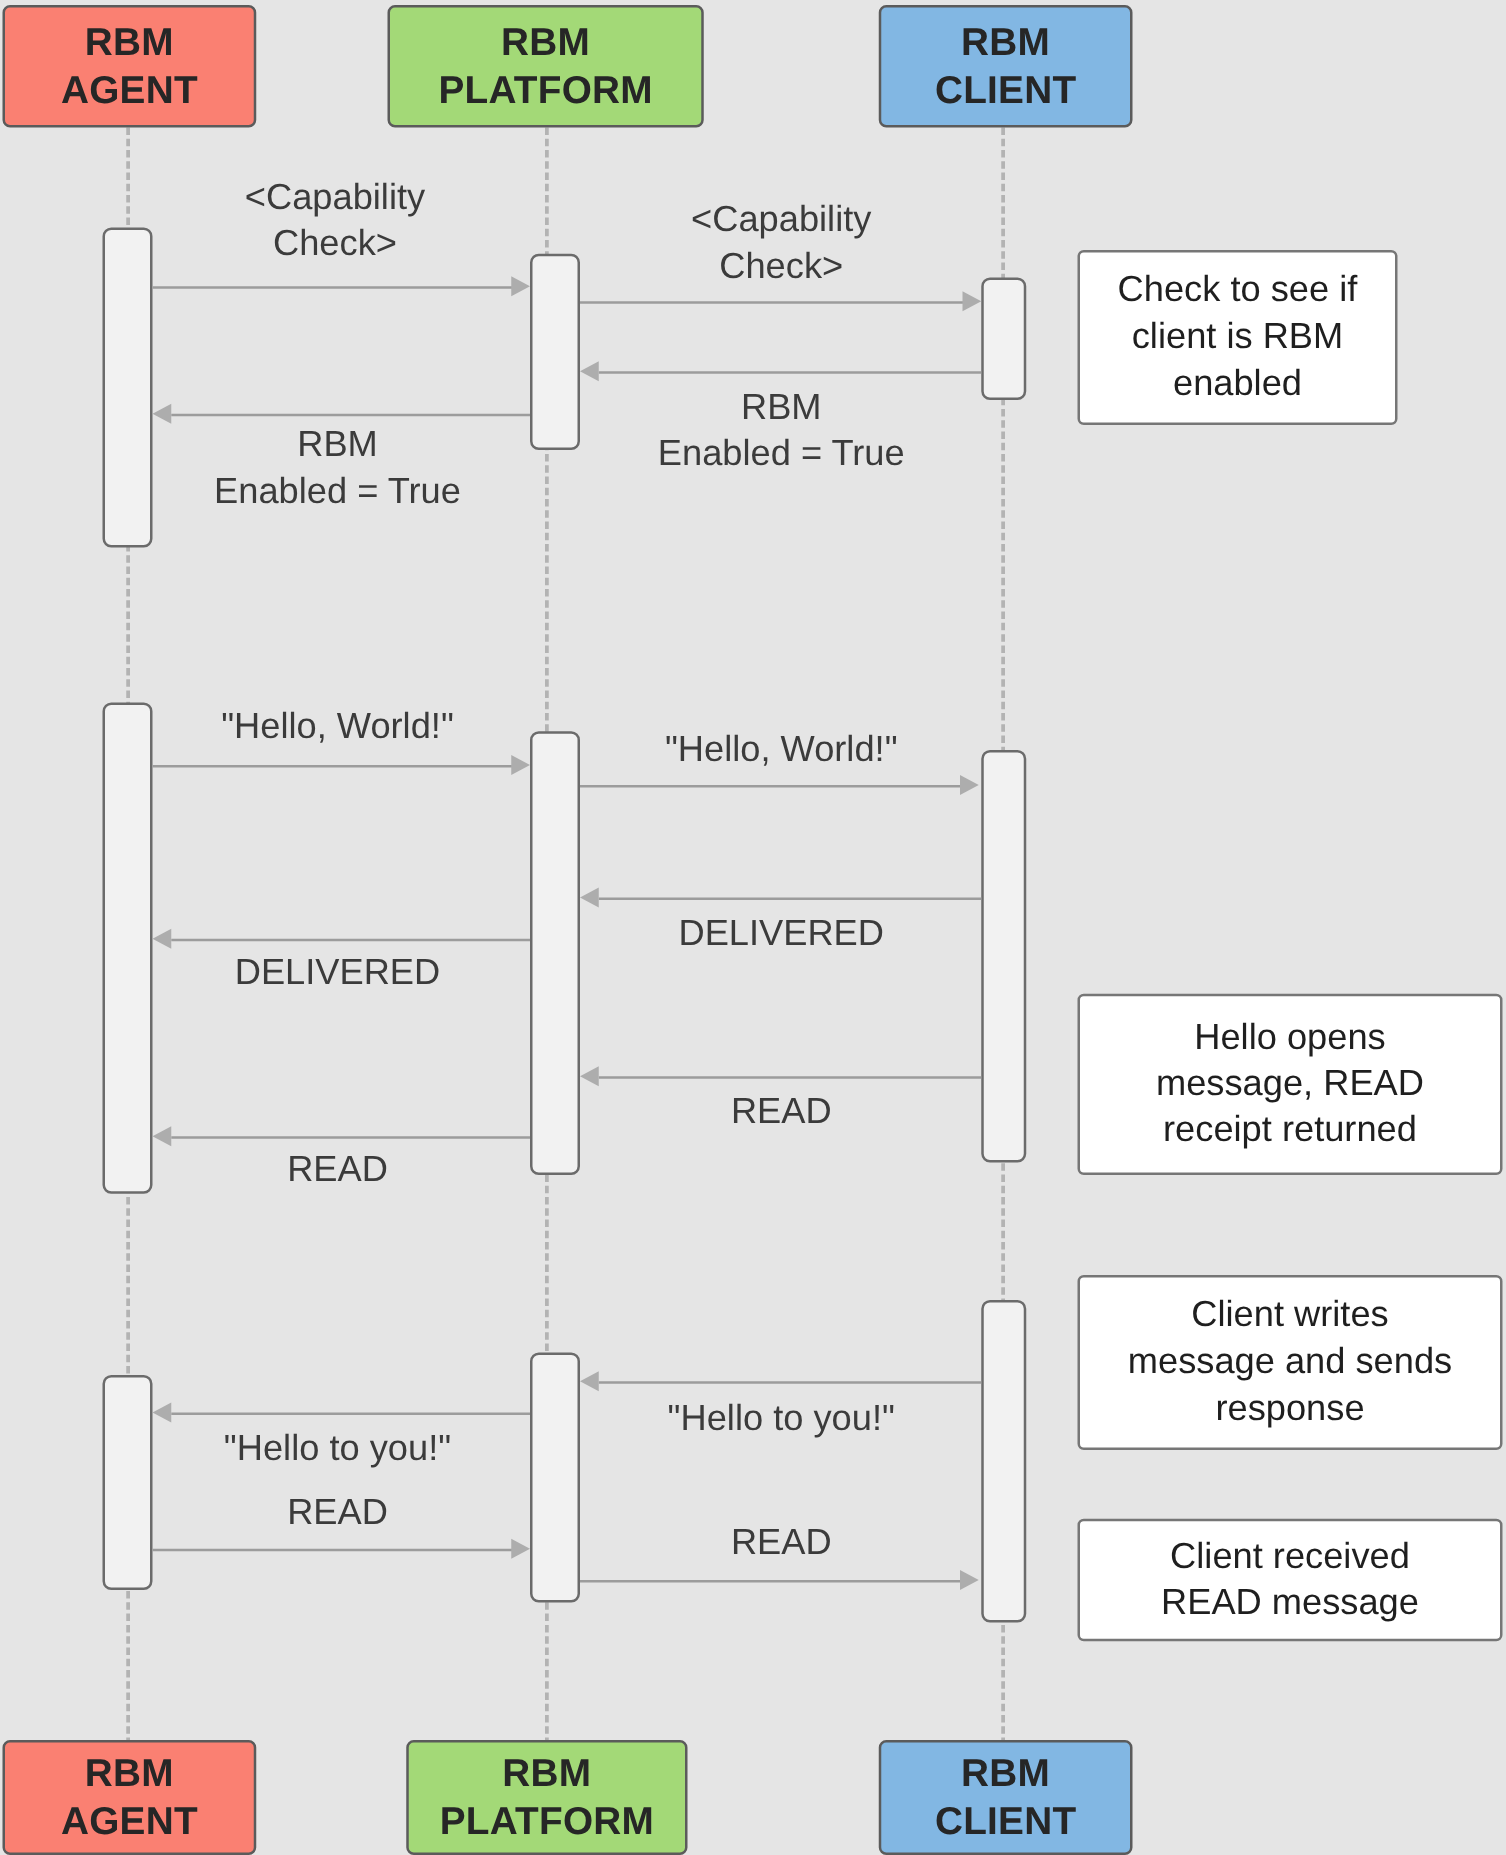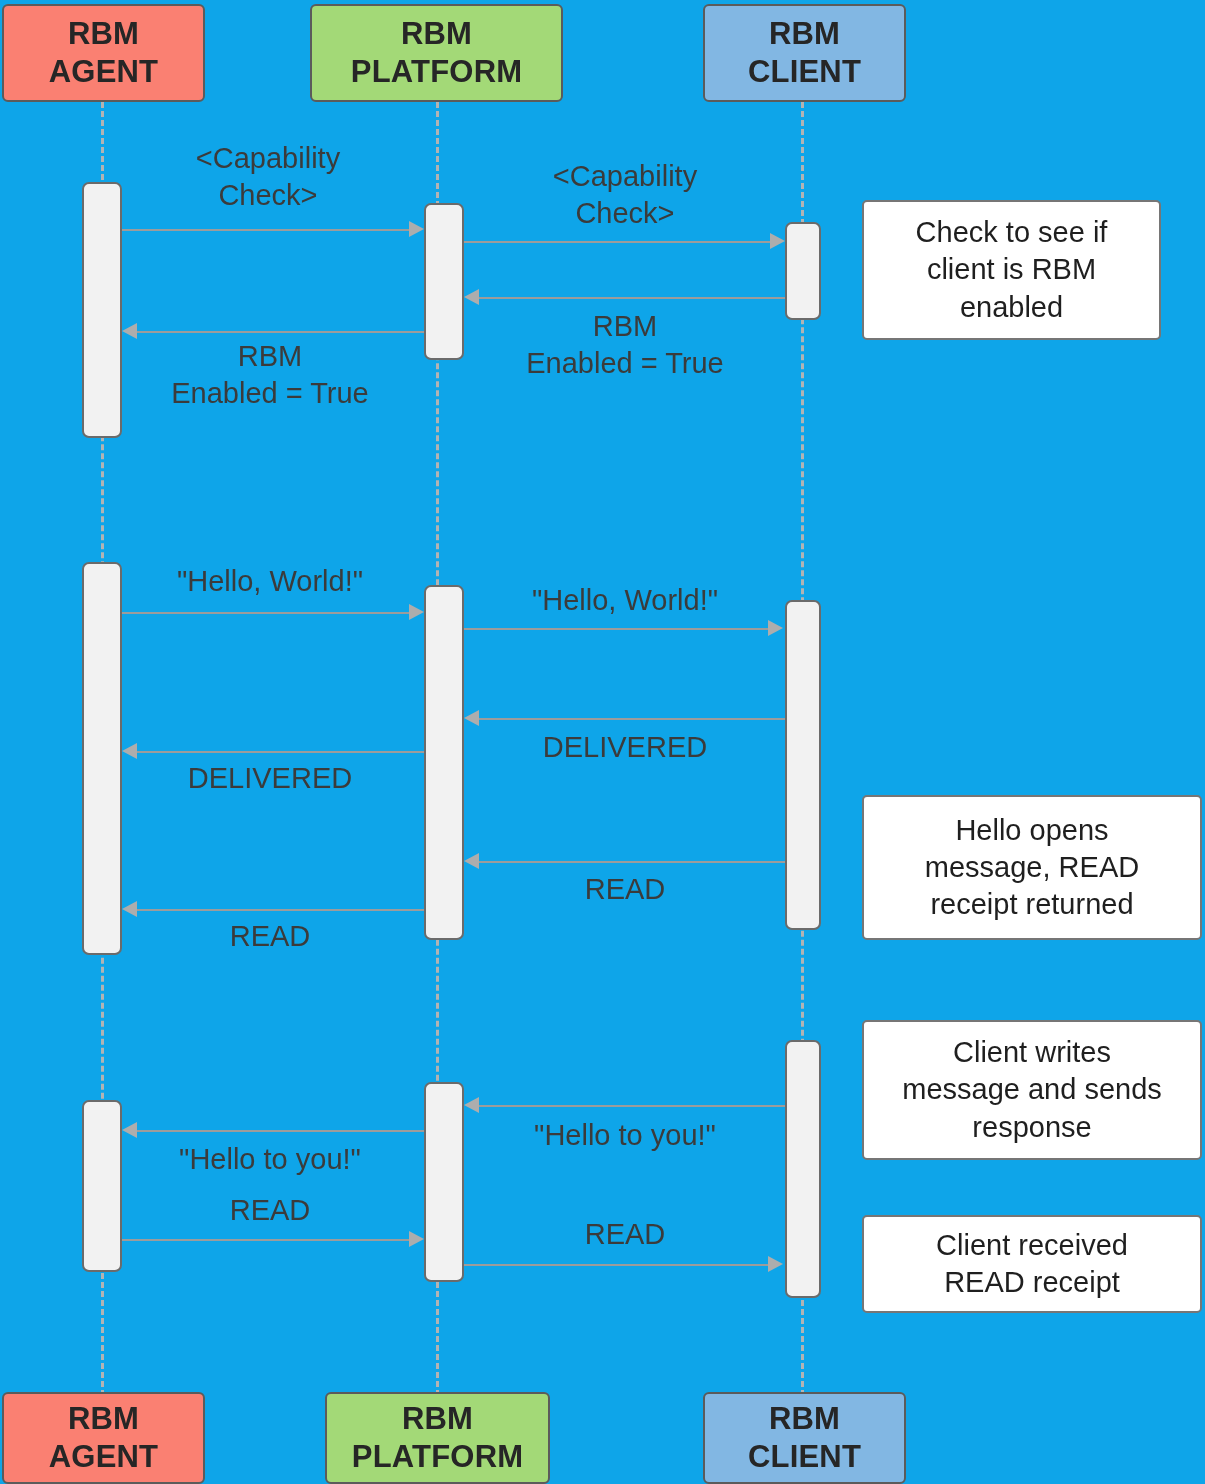--- a/index.html
+++ b/index.html
@@ -4,21 +4,21 @@
 <style>
   html, body {
     margin: 0;
     padding: 0;
     background: #000000;
   }
   #canvas {
     position: relative;
     width: 1205px;
     height: 1484px;
-    background: #0ea5e9;
+    background: #e5e5e5;
     font-family: "Liberation Sans", sans-serif;
     overflow: hidden;
   }
 
   
   .participant {
     position: absolute;
     box-sizing: border-box;
     border: 2px solid #5b5b5b;
     border-radius: 6px;
@@ -199,29 +199,29 @@
   <div class="msglabel" style="left:150px; top:1141px; width:240px;">"Hello to you!"</div>
 
   <div class="msgline" style="left:122px; top:1239px; width:288px;"></div>
   <div class="arrowhead right" style="left:409px; top:1231px;"></div>
   <div class="msglabel" style="left:150px; top:1192px; width:240px;">READ</div>
 
   <div class="msgline" style="left:464px; top:1264px; width:306px;"></div>
   <div class="arrowhead right" style="left:768px; top:1256px;"></div>
   <div class="msglabel" style="left:505px; top:1216px; width:240px;">READ</div>
 
-  <div class="note" style="left:862px; top:200px;  width:299px; height:140px;">Check to see if
+  <div class="note" style="left:862px; top:200px;  width:256px; height:140px;">Check to see if
 client is RBM
 enabled</div>
 
 
   <div class="note" style="left:862px; top:795px;  width:340px; height:145px;">Hello opens
 message, READ
 receipt returned</div>
 
   <div class="note" style="left:862px; top:1020px; width:340px; height:140px;">Client writes
 message and sends
 response</div>
 
   <div class="note" style="left:862px; top:1215px; width:340px; height:98px;">Client received
-READ receipt</div>
+READ message</div>
 
 </div>
 
 </body></html>

